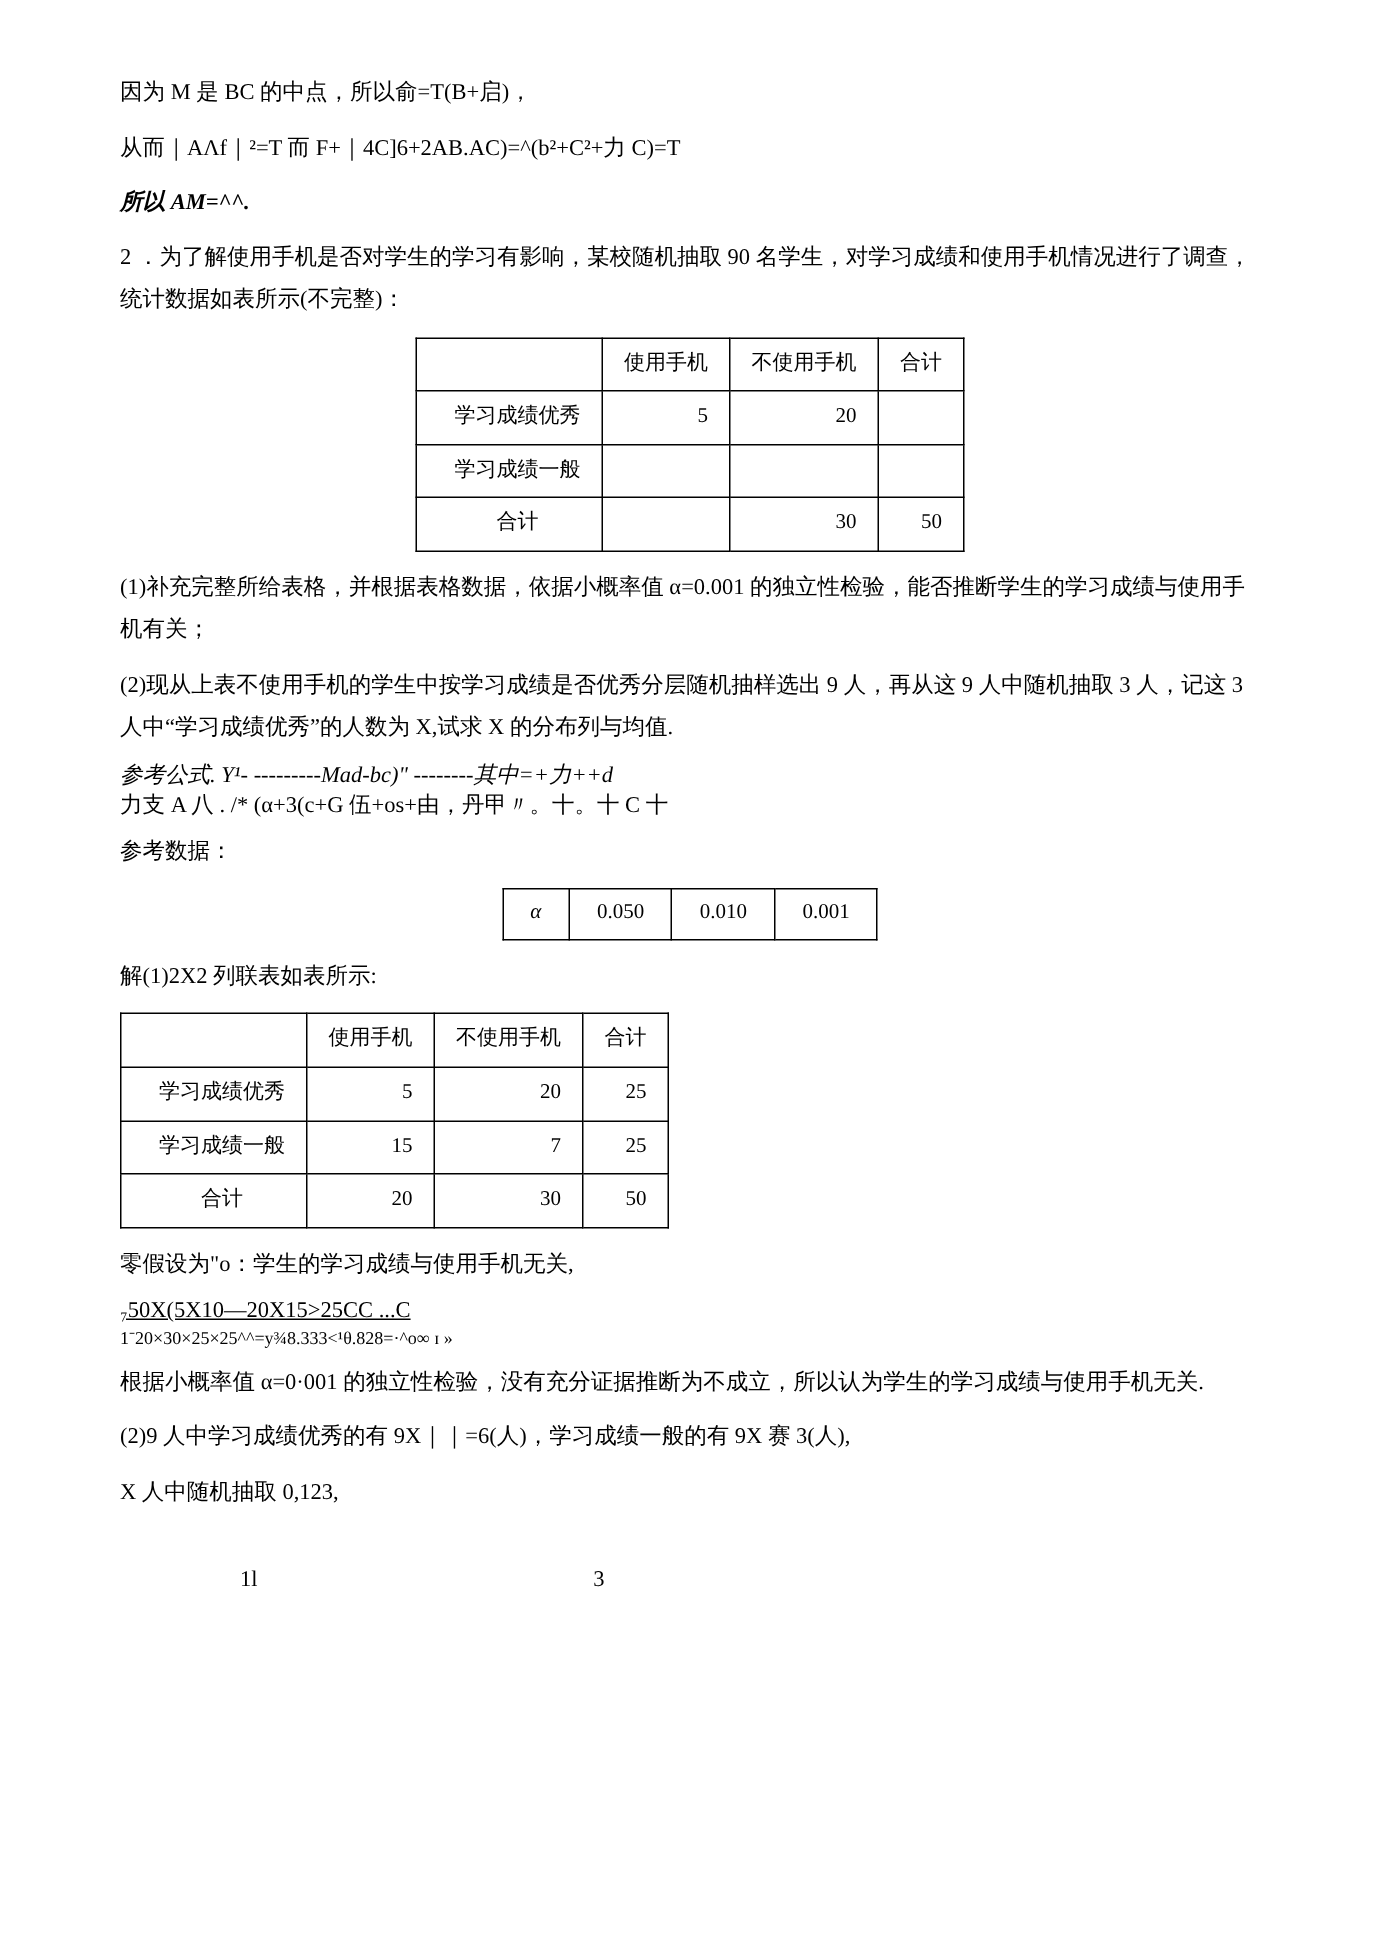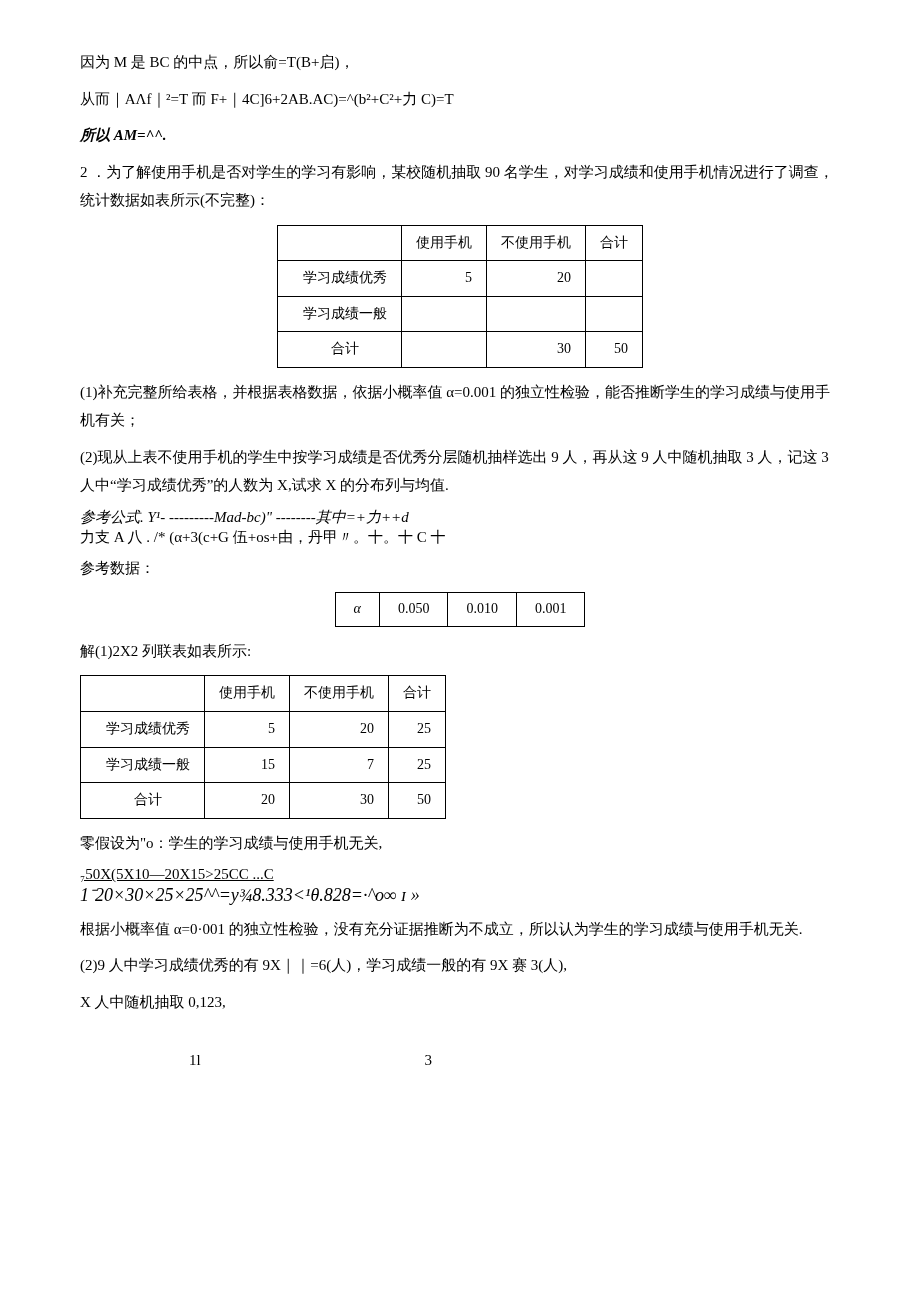--- a/index.html
+++ b/index.html
@@ -22,21 +22,21 @@
   }
   td, th {
     border: 1px solid #000;
     padding: 4px 14px;
     text-align: right;
     font-size: 14px;
     font-weight: normal;
   }
   .left-col { text-align: center; padding-left: 25px; }
   .math-italic { font-style: italic; font-family: "Times New Roman", serif; }
-  .small { font-size: 18px; font-style: italic; }
+  .small { font-size: 12px; }
   .tight { line-height: 1.2; margin: 2px 0; }
   .row-dashed td { border-bottom-style: dashed; }
   .table-solid td, .table-solid th { border-style: solid; }
   .narrow td, .narrow th { padding: 3px 18px; }
   .foot { margin-top: 30px; }
   .foot span { display:inline-block; }
 </style>
 </head>
 <body>
 
@@ -136,15 +136,15 @@
 </p>
 <p class="tight small">1⁻20×30×25×25^^=y¾8.333&lt;¹θ.828=·^o∞ ɪ »</p>
 
 <p class="indent">根据小概率值 α=0·001 的独立性检验，没有充分证据推断为不成立，所以认为学生的学习成绩与使用手机无关.</p>
 
 <p class="indent">(2)9 人中学习成绩优秀的有 9X｜｜=6(人)，学习成绩一般的有 9X 赛 3(人),</p>
 
 <p class="indent">X 人中随机抽取 0,123,</p>
 
 <p class="foot">
-  <span style="margin-left:109px;">1l</span>
+  <span style="margin-left:80px;">1l</span>
   <span style="margin-left:220px;">3</span>
 </p>
 
 </body></html>

